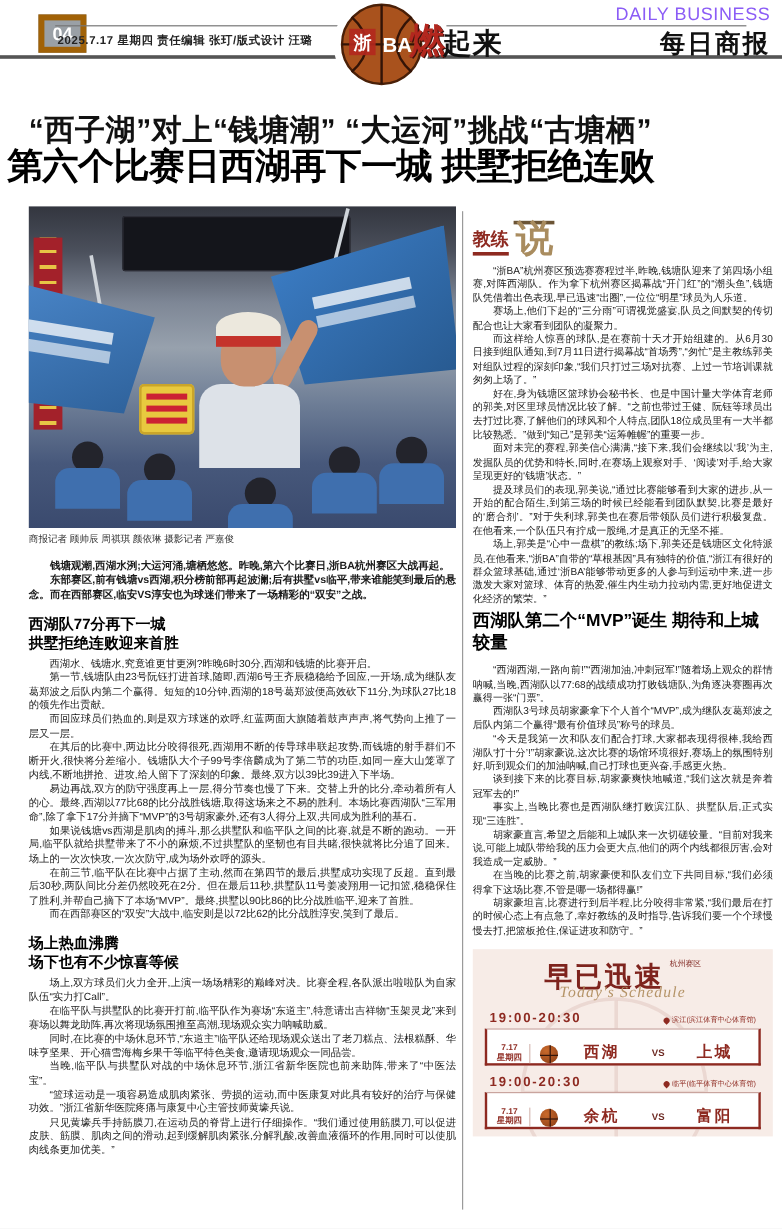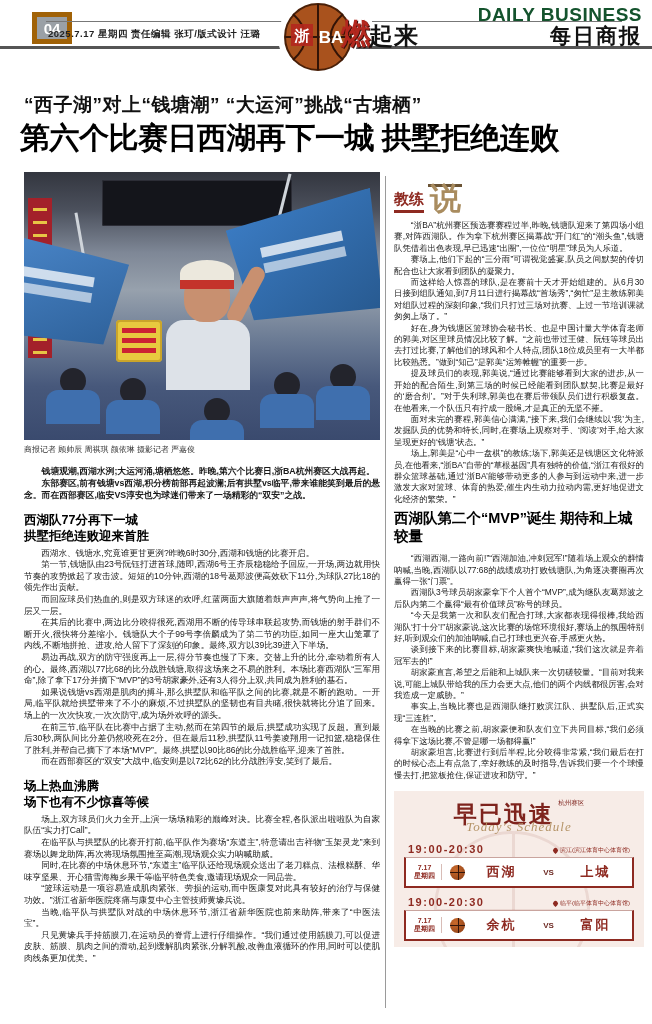--- a/index.html
+++ b/index.html
@@ -6,31 +6,31 @@
   body{font-family:"Liberation Sans","DejaVu Sans",sans-serif;background:#e9e9e9;}
   .page{position:relative;width:652px;height:1024px;background:#ffffff;overflow:hidden;margin:0 auto;color:#1a1a1a;}
 
   
   .page-num{position:absolute;left:8px;top:12px;width:30px;height:22px;background:#9aa0a6;color:#fff;
     font-size:15px;font-weight:bold;display:flex;align-items:center;justify-content:center;border:5px solid #a16207;margin-left:24px;}
   .hdr-thin-left{position:absolute;left:46px;top:21px;width:240px;border-top:1.5px solid #777;}
   .hdr-thin-right{position:absolute;left:372px;top:21px;width:250px;border-top:1.5px solid #777;}
   .dateline{position:absolute;left:48px;top:28px;font-size:9.5px;font-weight:bold;color:#222;letter-spacing:.5px;}
   .hdr-thick{position:absolute;left:0;top:46px;width:652px;border-top:3px solid #555;}
-  .masthead-en{position:absolute;right:10px;top:4px;font-size:19px;font-weight:bold;color:#14532d;letter-spacing:.5px;}
+  .masthead-en{position:absolute;right:10px;top:4px;font-size:15px;font-weight:normal;color:#8b5cf6;letter-spacing:.5px;}
   .masthead-cn{position:absolute;right:10px;top:22px;font-size:21px;font-weight:900;color:#111;letter-spacing:2px;}
   .logo{position:absolute;left:255px;top:-2px;width:150px;height:80px;}
   .logo .halo{position:absolute;left:28px;top:4px;width:70px;height:70px;border-radius:50%;background:#fff;box-shadow:0 0 0 5px #fff;}
   .logo svg{position:absolute;left:28px;top:4px;}
   .logo .ran{position:absolute;left:86px;top:16px;font-size:30px;font-weight:900;color:#b3271e;text-shadow:1px 1px 0 #40120c;}
   .logo .qilai{position:absolute;left:114px;top:22px;font-size:24px;font-weight:900;color:#111;letter-spacing:1px;width:60px;}
 
   
-  .kicker{position:absolute;left:24px;top:92px;font-size:19px;font-weight:700;color:#111;letter-spacing:.5px;}
-  .headline{position:absolute;left:20px;top:118px;font-size:30px;font-weight:900;color:#000;letter-spacing:-.5px;}
+  .kicker{position:absolute;left:24px;top:92px;font-size:25px;font-weight:700;color:#111;letter-spacing:.5px;}
+  .headline{position:absolute;left:6px;top:118px;font-size:30px;font-weight:900;color:#000;letter-spacing:-.5px;}
 
   
   .col-left{position:absolute;left:24px;top:172px;width:356px;}
   .col-divider{position:absolute;left:385px;top:176px;height:832px;border-left:1px solid #9a9a9a;}
   .col-right{position:absolute;left:394px;top:176px;width:250px;}
 
   
   .photo{position:relative;width:356px;height:268px;overflow:hidden;
     background:linear-gradient(180deg,#33363f 0%,#4b505c 14%,#7e8796 30%,#97a1ad 44%,#6c7c95 62%,#47587b 80%,#3a4a6e 100%);}
   .scoreboard{position:absolute;left:78px;top:8px;width:190px;height:46px;background:#14151b;border-radius:2px;
@@ -80,21 +80,21 @@
   .sched-title{font-size:23px;font-weight:900;color:#7e231d;letter-spacing:2px;}
   .sched-sub{font-size:6.5px;color:#7e231d;vertical-align:top;}
   .sched-script{position:relative;text-align:center;margin-top:-10px;font-size:13px;font-style:italic;
     font-family:"Liberation Serif","DejaVu Serif",serif;color:#b59468;letter-spacing:1px;height:16px;}
   .match{position:relative;margin-top:8px;}
   .match-top{display:flex;justify-content:space-between;align-items:flex-end;padding:0 4px;gap:16px;}
   .match-time{font-size:11px;font-weight:900;color:#8e2a21;letter-spacing:1.5px;}
   .match-venue{font-size:6px;color:#8e2a21;display:flex;align-items:center;gap:2px;}
   .pin{width:5px;height:5px;border-radius:50% 50% 50% 0;transform:rotate(-45deg);background:#8e2a21;display:inline-block;}
   .match-bar{position:relative;margin-top:2px;background:#fff;border:2px solid #8e2a21;border-top:1px solid #c9a49e;
-    height:28px;display:flex;align-items:center;gap:8px;padding:0 8px;}
+    height:28px;display:flex;align-items:flex-end;gap:8px;padding:0 8px;}
   .m-date{font-size:7px;font-weight:900;color:#8e2a21;line-height:8px;text-align:center;border-right:1px solid #d8bcb6;padding-right:6px;}
   .ballicon{width:15px;height:15px;border-radius:50%;background:radial-gradient(circle at 35% 30%,#c96a2c,#8a3c14);position:relative;flex:none;}
   .ballicon:before{content:"";position:absolute;left:50%;top:0;width:1px;height:100%;background:#33150a;}
   .ballicon:after{content:"";position:absolute;top:50%;left:0;height:1px;width:100%;background:#33150a;}
   .m-teams{flex:1;display:flex;align-items:center;justify-content:space-around;}
   .m-team{font-size:13px;font-weight:900;color:#8e2a21;letter-spacing:2px;}
   .m-vs{font-size:8px;font-weight:900;color:#6e2b24;}
 </style>
 </head>
 <body>
@@ -167,68 +167,68 @@
         <p>钱塘观潮,西湖水洌;大运河涌,塘栖悠悠。昨晚,第六个比赛日,浙BA杭州赛区大战再起。</p>
         <p>东部赛区,前有钱塘vs西湖,积分榜前部再起波澜;后有拱墅vs临平,带来谁能笑到最后的悬念。而在西部赛区,临安VS淳安也为球迷们带来了一场精彩的“双安”之战。</p>
       </div>
 
     <div class="subhead">
         <p>西湖队77分再下一城</p>
         <p>拱墅拒绝连败迎来首胜</p>
       </div>
     <div class="body">
         <p>西湖水、钱塘水,究竟谁更甘更洌?昨晚6时30分,西湖和钱塘的比赛开启。</p>
-        <p>第一节,钱塘队由23号阮钰打进首球,随即,西湖6号王齐辰稳稳给予回应,一开场,两边就用快节奏的攻势掀起了攻击波。短短的10分钟,西湖的18号葛郑波便高效砍下11分,为球队27比18的领先作出贡献。</p>
+        <p>第一节,钱塘队由23号阮钰打进首球,随即,西湖6号王齐辰稳稳给予回应,一开场,成为继队友葛郑波之后队内第二个赢得。短短的10分钟,西湖的18号葛郑波便高效砍下11分,为球队27比18的领先作出贡献。</p>
         <p>而回应球员们热血的,则是双方球迷的欢呼,红蓝两面大旗随着鼓声声声,将气势向上推了一层又一层。</p>
         <p>在其后的比赛中,两边比分咬得很死,西湖用不断的传导球串联起攻势,而钱塘的射手群们不断开火,很快将分差缩小。钱塘队大个子99号李倍麟成为了第二节的功臣,如同一座大山笼罩了内线,不断地拼抢、进攻,给人留下了深刻的印象。最终,双方以39比39进入下半场。</p>
         <p>易边再战,双方的防守强度再上一层,得分节奏也慢了下来。交替上升的比分,牵动着所有人的心。最终,西湖以77比68的比分战胜钱塘,取得这场来之不易的胜利。本场比赛西湖队“三军用命”,除了拿下17分并摘下“MVP”的3号胡家豪外,还有3人得分上双,共同成为胜利的基石。</p>
         <p>如果说钱塘vs西湖是肌肉的搏斗,那么拱墅队和临平队之间的比赛,就是不断的跑动。一开局,临平队就给拱墅带来了不小的麻烦,不过拱墅队的坚韧也有目共睹,很快就将比分追了回来。场上的一次次快攻,一次次防守,成为场外欢呼的源头。</p>
         <p>在前三节,临平队在比赛中占据了主动,然而在第四节的最后,拱墅成功实现了反超。直到最后30秒,两队间比分差仍然咬死在2分。但在最后11秒,拱墅队11号姜凌翔用一记扣篮,稳稳保住了胜利,并帮自己摘下了本场“MVP”。最终,拱墅以90比86的比分战胜临平,迎来了首胜。</p>
         <p>而在西部赛区的“双安”大战中,临安则是以72比62的比分战胜淳安,笑到了最后。</p>
       </div>
 
     <div class="subhead">
         <p>场上热血沸腾</p>
         <p>场下也有不少惊喜等候</p>
       </div>
     <div class="body">
         <p>场上,双方球员们火力全开,上演一场场精彩的巅峰对决。比赛全程,各队派出啦啦队为自家队伍“实力打Call”。</p>
         <p>在临平队与拱墅队的比赛开打前,临平队作为赛场“东道主”,特意请出吉祥物“玉架灵龙”来到赛场以舞龙助阵,再次将现场氛围推至高潮,现场观众实力呐喊助威。</p>
         <p>同时,在比赛的中场休息环节,“东道主”临平队还给现场观众送出了老刀糕点、法根糕酥、华味亨坚果、开心猫雪海梅乡果干等临平特色美食,邀请现场观众一同品尝。</p>
+        <p>当晚,临平队与拱墅队对战的中场休息环节,浙江省新华医院也前来助阵,带来了“中医法宝”。</p>
         <p>“篮球运动是一项容易造成肌肉紧张、劳损的运动,而中医康复对此具有较好的治疗与保健功效。”浙江省新华医院疼痛与康复中心主管技师黄壕兵说。</p>
-        <p>当晚,临平队与拱墅队对战的中场休息环节,浙江省新华医院也前来助阵,带来了“中医法宝”。</p>
         <p>只见黄壕兵手持筋膜刀,在运动员的脊背上进行仔细操作。“我们通过使用筋膜刀,可以促进皮肤、筋膜、肌肉之间的滑动,起到缓解肌肉紧张,分解乳酸,改善血液循环的作用,同时可以使肌肉线条更加优美。”</p>
       </div>
   </div>
 
   <div class="col-right">
 
     <div class="badge">
       <span class="small">教练</span>
       <span class="rule"></span>
       <span class="big">说</span>
     </div>
     <div class="sec-body">
         <p>“浙BA”杭州赛区预选赛赛程过半,昨晚,钱塘队迎来了第四场小组赛,对阵西湖队。作为拿下杭州赛区揭幕战“开门红”的“潮头鱼”,钱塘队凭借着出色表现,早已迅速“出圈”,一位位“明星”球员为人乐道。</p>
         <p>赛场上,他们下起的“三分雨”可谓视觉盛宴,队员之间默契的传切配合也让大家看到团队的凝聚力。</p>
         <p>而这样给人惊喜的球队,是在赛前十天才开始组建的。从6月30日接到组队通知,到7月11日进行揭幕战“首场秀”,“匆忙”是主教练郭美对组队过程的深刻印象,“我们只打过三场对抗赛、上过一节培训课就匆匆上场了。”</p>
         <p>好在,身为钱塘区篮球协会秘书长、也是中国计量大学体育老师的郭美,对区里球员情况比较了解。“之前也带过王健、阮钰等球员出去打过比赛,了解他们的球风和个人特点,团队18位成员里有一大半都比较熟悉。”做到“知己”是郭美“运筹帷幄”的重要一步。</p>
+        <p>面对未完的赛程,郭美信心满满,“接下来,我们会继续以‘我’为主,发掘队员的优势和特长,同时,在赛场上观察对手、‘阅读’对手,给大家呈现更好的‘钱塘’状态。”</p>
         <p>提及球员们的表现,郭美说,“通过比赛能够看到大家的进步,从一开始的配合陌生,到第三场的时候已经能看到团队默契,比赛是最好的‘磨合剂’。”对于失利球,郭美也在赛后带领队员们进行积极复盘。在他看来,一个队伍只有拧成一股绳,才是真正的无坚不摧。</p>
-        <p>面对未完的赛程,郭美信心满满,“接下来,我们会继续以‘我’为主,发掘队员的优势和特长,同时,在赛场上观察对手、‘阅读’对手,给大家呈现更好的‘钱塘’状态。”</p>
         <p>场上,郭美是“心中一盘棋”的教练;场下,郭美还是钱塘区文化特派员,在他看来,“浙BA”自带的“草根基因”具有独特的价值,“浙江有很好的群众篮球基础,通过‘浙BA’能够带动更多的人参与到运动中来,进一步激发大家对篮球、体育的热爱,催生内生动力拉动内需,更好地促进文化经济的繁荣。”</p>
       </div>
 
     <div class="sec-title">西湖队第二个“MVP”诞生 期待和上城较量</div>
     <div class="sec-body">
         <p>“西湖西湖,一路向前!”“西湖加油,冲刺冠军!”随着场上观众的群情呐喊,当晚,西湖队以77:68的战绩成功打败钱塘队,为角逐决赛圈再次赢得一张“门票”。</p>
         <p>西湖队3号球员胡家豪拿下个人首个“MVP”,成为继队友葛郑波之后队内第二个赢得“最有价值球员”称号的球员。</p>
         <p>“今天是我第一次和队友们配合打球,大家都表现得很棒,我给西湖队‘打十分’!”胡家豪说,这次比赛的场馆环境很好,赛场上的氛围特别好,听到观众们的加油呐喊,自己打球也更兴奋,手感更火热。</p>
         <p>谈到接下来的比赛目标,胡家豪爽快地喊道,“我们这次就是奔着冠军去的!”</p>
+        <p>事实上,当晚比赛也是西湖队继打败滨江队、拱墅队后,正式实现“三连胜”。</p>
         <p>胡家豪直言,希望之后能和上城队来一次切磋较量。“目前对我来说,可能上城队带给我的压力会更大点,他们的两个内线都很厉害,会对我造成一定威胁。”</p>
-        <p>事实上,当晚比赛也是西湖队继打败滨江队、拱墅队后,正式实现“三连胜”。</p>
         <p>在当晚的比赛之前,胡家豪便和队友们立下共同目标,“我们必须得拿下这场比赛,不管是哪一场都得赢!”</p>
         <p>胡家豪坦言,比赛进行到后半程,比分咬得非常紧,“我们最后在打的时候心态上有点急了,幸好教练的及时指导,告诉我们要一个个球慢慢去打,把篮板抢住,保证进攻和防守。”</p>
       </div>
 
     <div class="sched">
       <div class="wm"></div>
       <div class="sched-title-row">
         <span class="sched-title">早已迅速</span>
         <span class="sched-sub">杭州赛区</span>
       </div>

